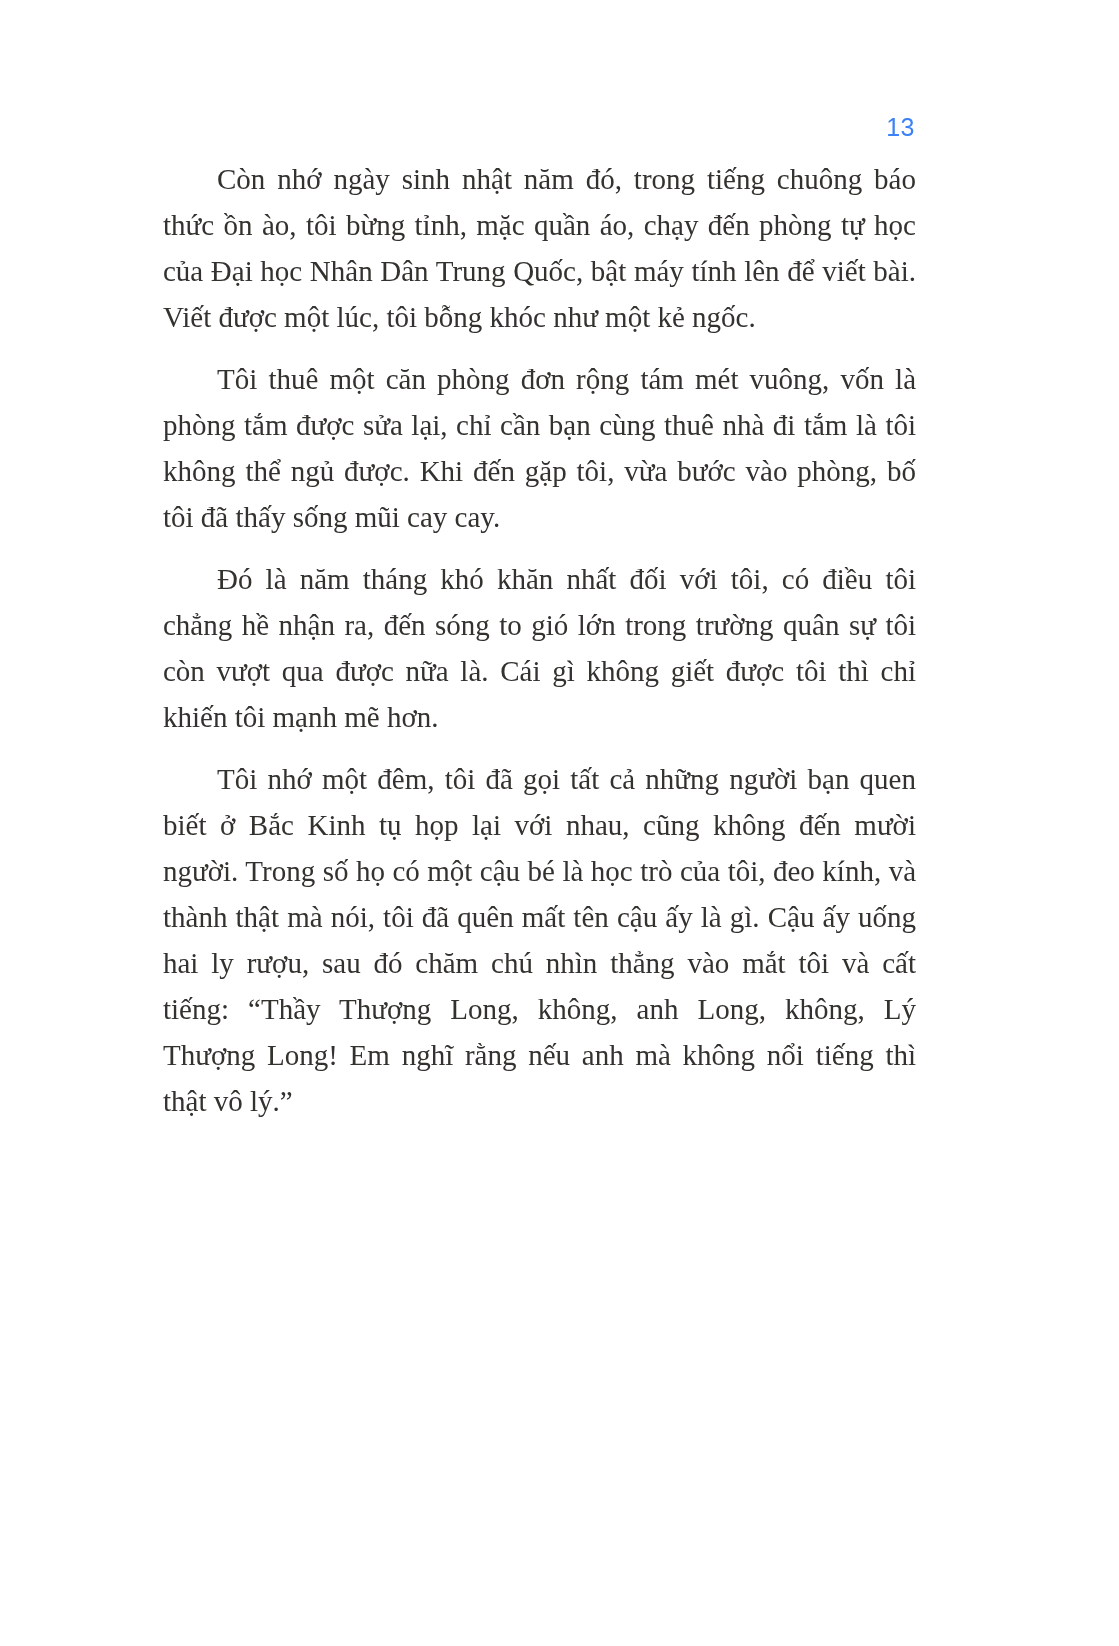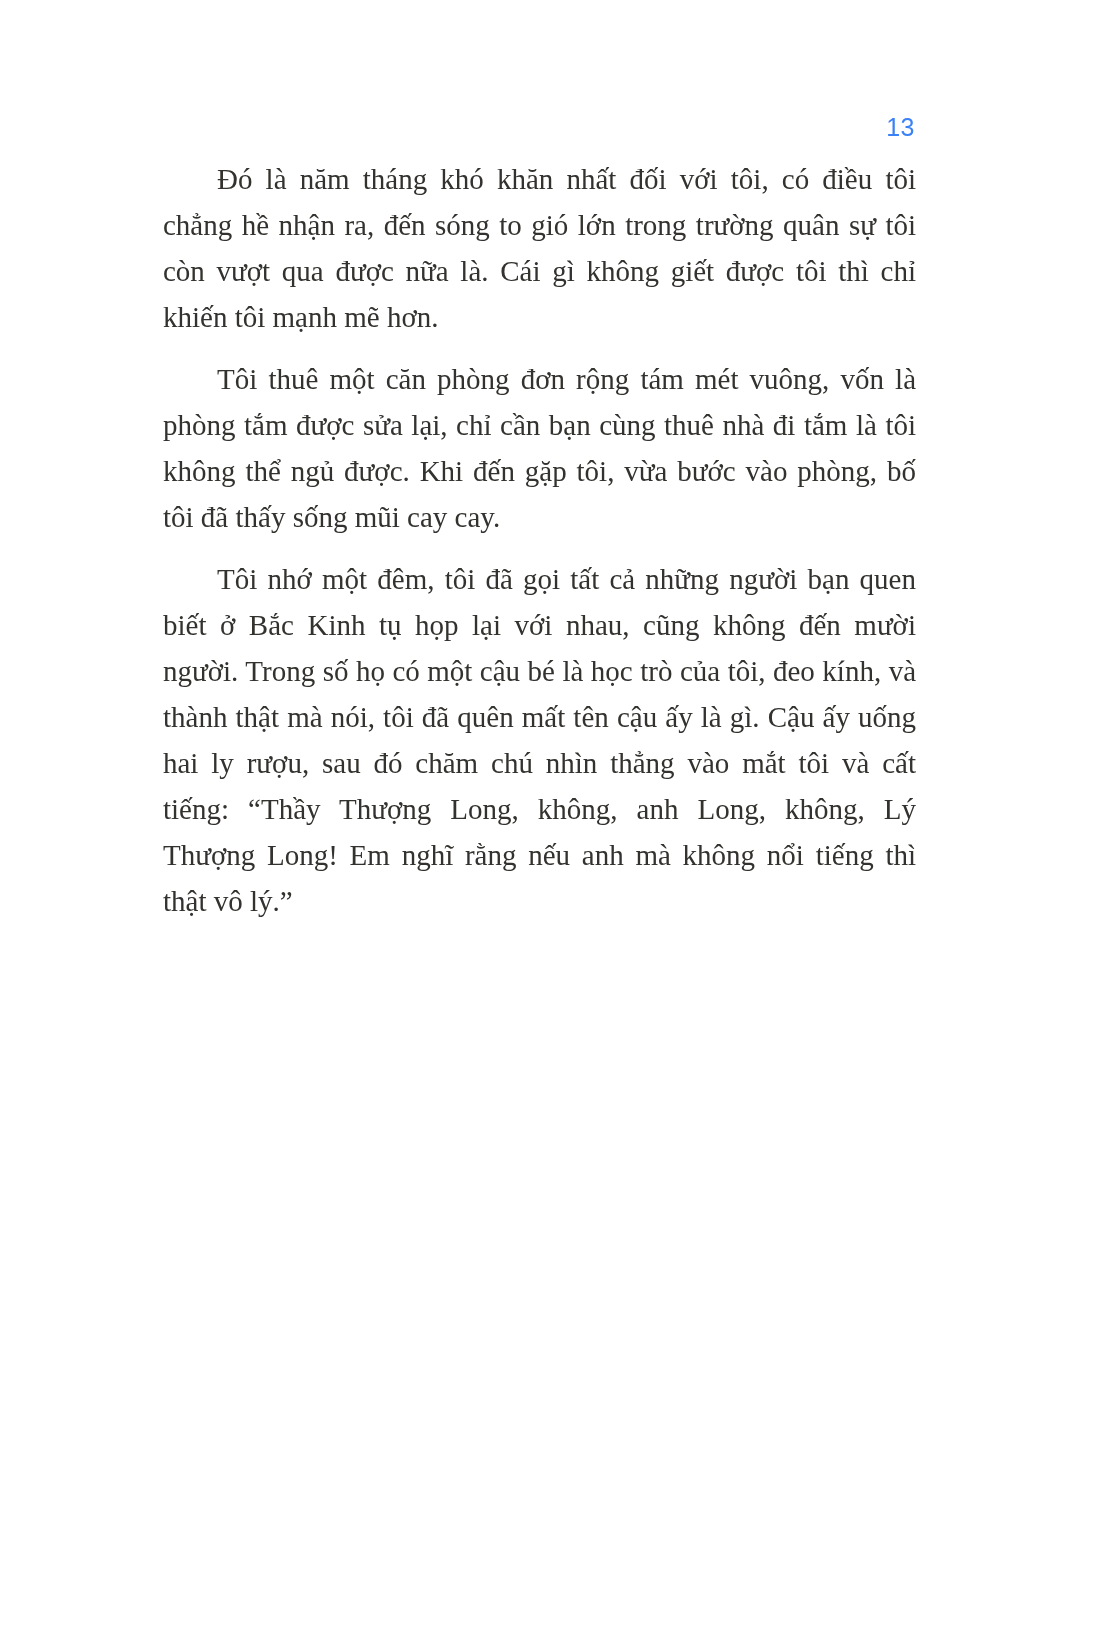--- a/index.html
+++ b/index.html
@@ -40,17 +40,18 @@
   .para { margin-bottom: 16px; }
   .para.indent { text-indent: 54px; }
 </style>
 </head>
 <body>
 
 <div class="page">
   <div class="page-number">13</div>
 
   <div class="content">
+    <p class="para indent">Còn nhớ ngày sinh nhật năm đó, trong tiếng chuông báo thức ồn ào, tôi bừng tỉnh, mặc quần áo, chạy đến phòng tự học của Đại học Nhân Dân Trung Quốc, bật máy tính lên để viết bài. Viết được một lúc, tôi bỗng khóc như một kẻ ngốc.</p>
+    <p class="para indent">Tôi thuê một căn phòng đơn rộng tám mét vuông, vốn là phòng tắm được sửa lại, chỉ cần bạn cùng thuê nhà đi tắm là tôi không thể ngủ được. Khi đến gặp tôi, vừa bước vào phòng, bố tôi đã thấy sống mũi cay cay.</p>
     <p class="para indent">Đó là năm tháng khó khăn nhất đối với tôi, có điều tôi chẳng hề nhận ra, đến sóng to gió lớn trong trường quân sự tôi còn vượt qua được nữa là. Cái gì không giết được tôi thì chỉ khiến tôi mạnh mẽ hơn.</p>
-    <p class="para indent">Tôi thuê một căn phòng đơn rộng tám mét vuông, vốn là phòng tắm được sửa lại, chỉ cần bạn cùng thuê nhà đi tắm là tôi không thể ngủ được. Khi đến gặp tôi, vừa bước vào phòng, bố tôi đã thấy sống mũi cay cay.</p>
     <p class="para indent">Tôi nhớ một đêm, tôi đã gọi tất cả những người bạn quen biết ở Bắc Kinh tụ họp lại với nhau, cũng không đến mười người. Trong số họ có một cậu bé là học trò của tôi, đeo kính, và thành thật mà nói, tôi đã quên mất tên cậu ấy là gì. Cậu ấy uống hai ly rượu, sau đó chăm chú nhìn thẳng vào mắt tôi và cất tiếng: “Thầy Thượng Long, không, anh Long, không, Lý Thượng Long! Em nghĩ rằng nếu anh mà không nổi tiếng thì thật vô lý.”</p>
   </div>
 </div>
 
 </body></html>

